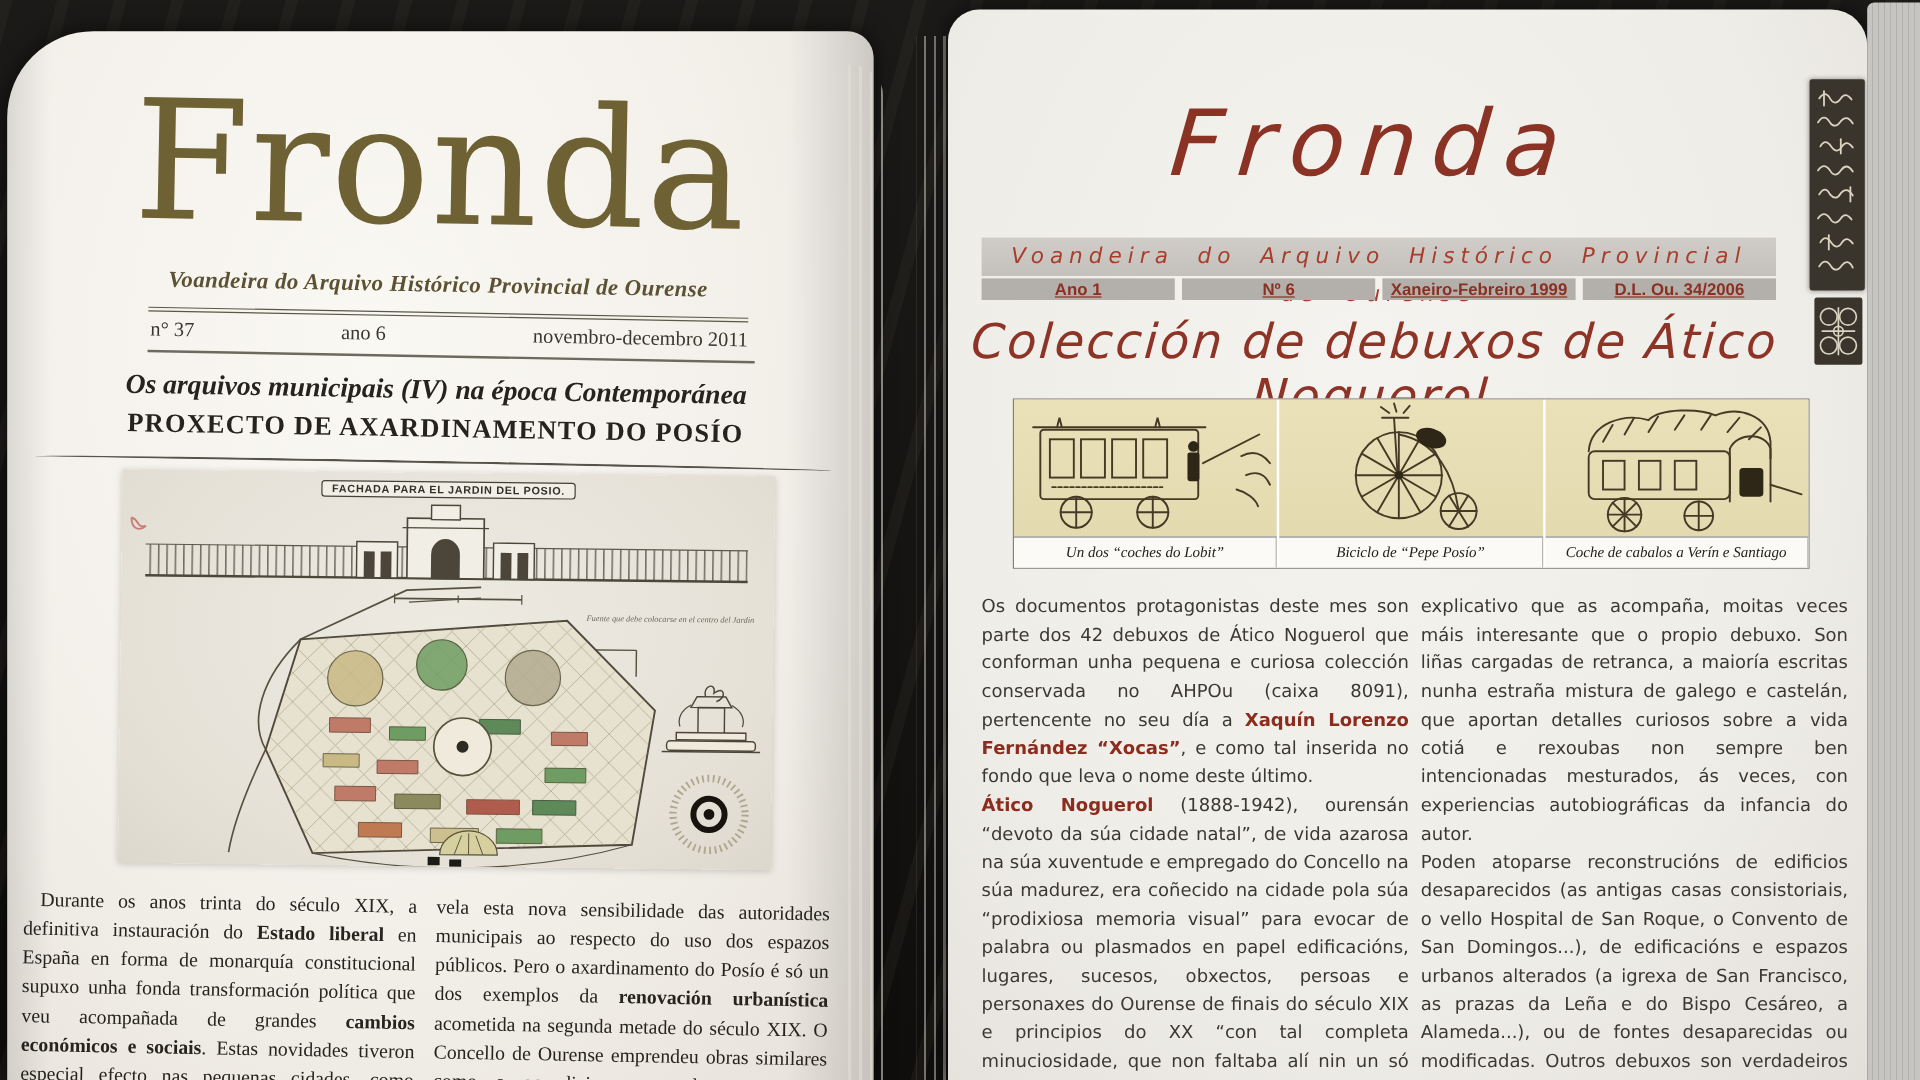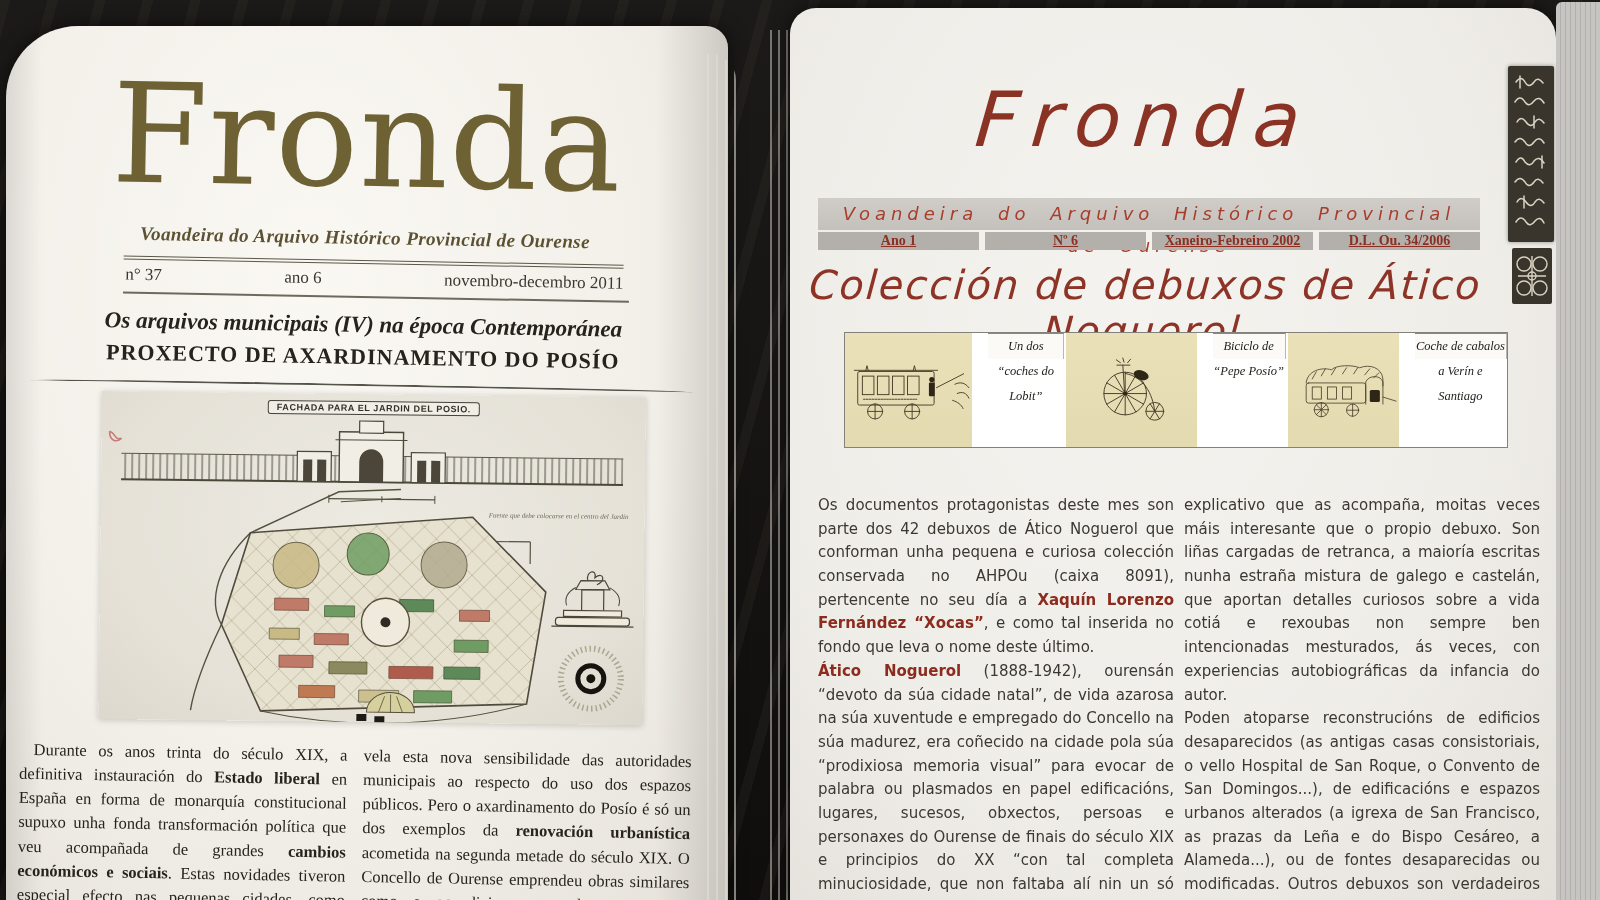--- a/index.html
+++ b/index.html
@@ -54,26 +54,26 @@
     border-radius:26px 30px 0 0;box-shadow:0 0 18px rgba(0,0,0,.6);}
   .rp-title{position:absolute;top:70px;left:0;width:708px;text-align:center;
     font-family:"DejaVu Sans", sans-serif;font-style:italic;font-size:76px;line-height:1.1;
     color:#8a3325;letter-spacing:12px;transform:skewX(-5deg);}
   .rp-band{position:absolute;top:190px;left:28px;width:662px;height:32px;line-height:32px;
     background:linear-gradient(180deg,#d0cdc9,#c4c1bd);text-align:center;
     font-family:"DejaVu Sans", sans-serif;font-style:italic;font-size:18px;letter-spacing:5px;
     word-spacing:9px;color:#a83d2b;}
   .rp-issues{position:absolute;top:224px;left:28px;width:662px;display:flex;gap:6px;}
   .rp-issues .cell{flex:1;height:18px;line-height:18px;background:#b3b0ab;text-align:center;
-    font-size:14px;font-weight:bold;color:#8c2f22;text-decoration:underline;font-family:Liberation Serif, serif;}
+    font-size:14px;font-weight:bold;color:#8c2f22;text-decoration:underline;font-family:Liberation Sans, sans-serif;}
   .rp-headline{position:absolute;top:254px;left:0;width:708px;text-align:center;
     font-family:"DejaVu Sans", sans-serif;font-style:italic;font-size:40px;letter-spacing:2px;
     color:#8d3426;transform:skewX(-4deg);}
   .rp-figstrip{position:absolute;top:324px;left:54px;width:662px;border:1px solid #83817b;background:#fff;display:flex;}
-  .rp-panel{width:33.333%;display:flex;border-right:2px solid #fff;gap:16px;}
+  .rp-panel{width:33.333%;display:flex;flex-direction:column;border-right:2px solid #fff;}
   .rp-panel:last-child{border-right:none;justify-content:flex-end;}
   .rp-art{height:114px;background:linear-gradient(180deg,#eae1b9,#e4dab0);}
   .rp-art svg{display:block;width:100%;height:100%;}
   .rp-cap{height:25px;line-height:25px;border-top:1px solid #8a8882;background:#fbfaf6;
     text-align:center;font-style:italic;font-size:12.5px;color:#23211c;border-right:1px solid #b9b7b1;}
   .rp-columns{position:absolute;top:486px;left:28px;width:722px;display:flex;gap:10px;
     font-family:"DejaVu Sans", sans-serif;font-size:15px;line-height:1.58;color:#3b3832;text-align:justify;}
   .rp-columns .col{width:356px;}
   .rp-columns p{margin:0;}
   .b{font-weight:bold;}
@@ -201,21 +201,21 @@
 
   <div class="spine-stack"></div>
   <div class="gap-edges"></div>
 
   <div class="right-page">
     <div class="rp-title">Fronda</div>
     <div class="rp-band">Voandeira do Arquivo Histórico Provincial de Ourense</div>
     <div class="rp-issues">
       <div class="cell">Ano 1</div>
       <div class="cell">Nº 6</div>
-      <div class="cell">Xaneiro-Febreiro 2002</div>
+      <div class="cell">Xaneiro-Febreiro 1999</div>
       <div class="cell">D.L. Ou. 34/2006</div>
     </div>
     <div class="rp-headline">Colección de debuxos de Ático Noguerol</div>
 
     <div class="rp-figstrip">
       <div class="rp-panel">
         <div class="rp-art">
           <svg viewBox="0 0 220 112" aria-hidden="true">
             <g stroke="#463a26" fill="none" stroke-width="1.6" stroke-linecap="round">
               <line x1="16" y1="22" x2="160" y2="22"></line>

